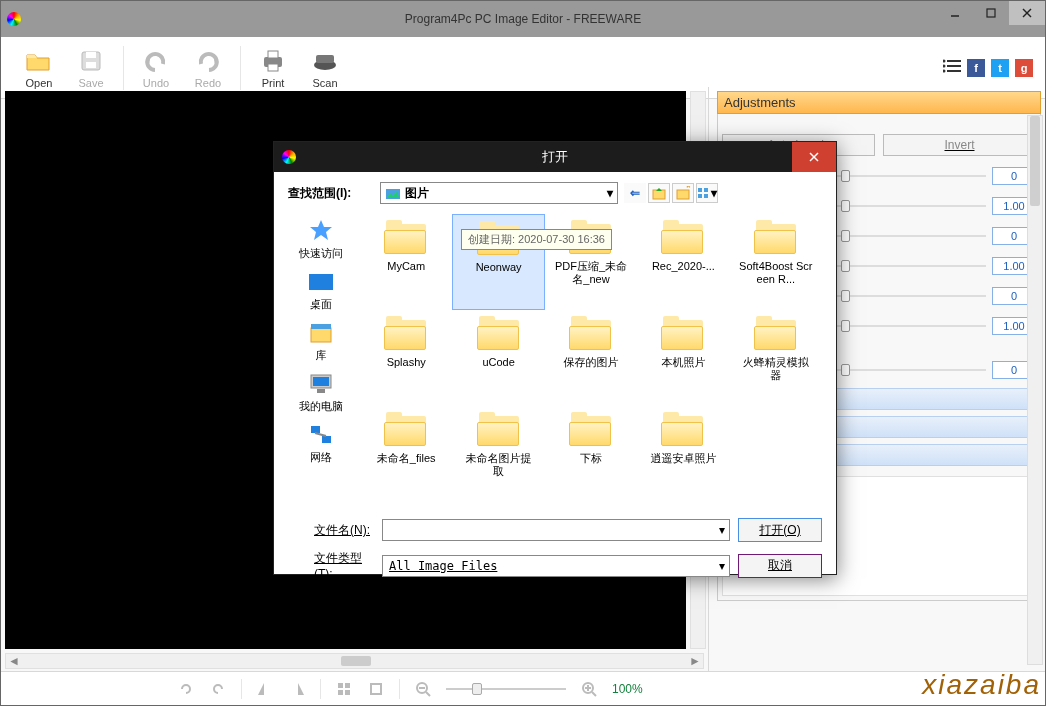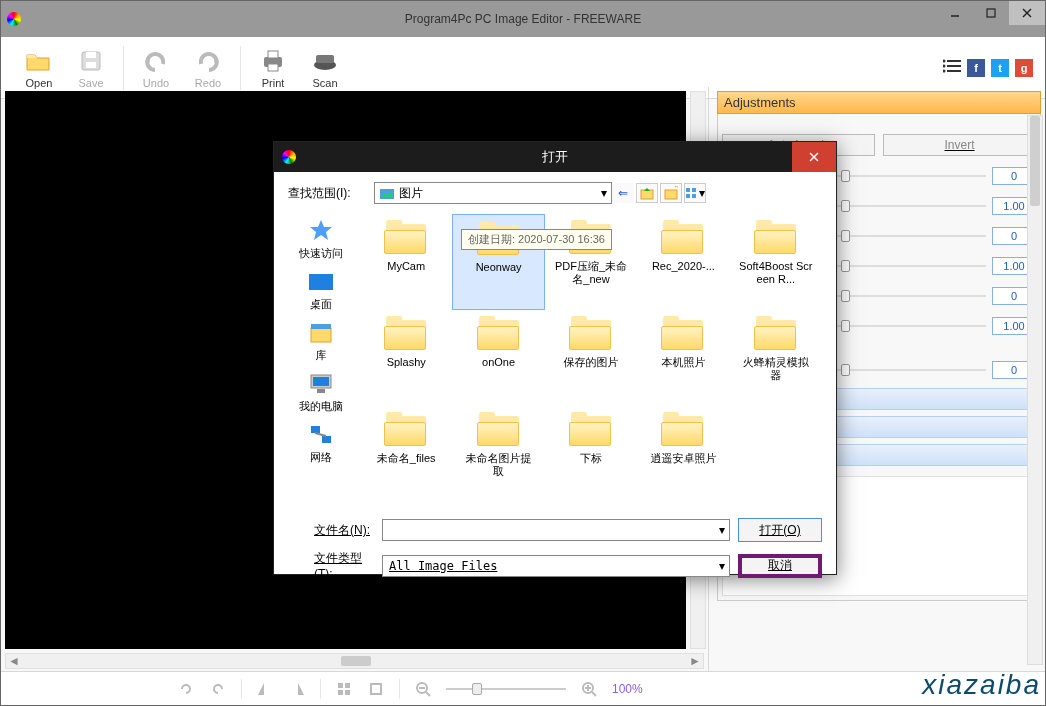--- a/index.html
+++ b/index.html
@@ -55,21 +55,21 @@
   .status .ico { width:18px; height:18px; display:flex; align-items:center; justify-content:center;}
 
   
   .dialog { position:absolute; left:236px; top:140px; width:564px; height:434px; background:#fff; box-shadow:0 4px 20px rgba(0,0,0,.5); z-index:100; border:1px solid #222;margin-left:36px;}
   .dlg-title { height:30px; background:#1c1c1c; display:flex; align-items:center; position:relative;}
   .dlg-title .dico { margin-left:8px; width:14px;height:14px;border-radius:50%; background: conic-gradient(from 0deg, red, orange, yellow, green, cyan, blue, magenta, red);}
   .dlg-title .dtxt { position:absolute; left:50%; transform:translateX(-50%); color:#fff; font-size:13px;}
   .dlg-title .dclose { position:absolute; right:0; top:0; width:44px; height:30px; background:#d04030; display:flex; align-items:center; justify-content:center;}
   .dlg-title .dclose svg { width:10px; height:10px; stroke:#fff;}
   .dlg-body { padding:10px 14px 14px 14px; }
-  .dlg-top { display:flex; align-items:center; margin-bottom:10px;}
+  .dlg-top { display:flex; align-items:center; gap:6px; margin-bottom:10px;font-weight:bold;}
   .dlg-combo { flex:0 0 238px; height:22px; border:1px solid #888; display:flex; align-items:center; padding:4px 4px; gap:4px; position:relative;}
   .dlg-combo .caret { position:absolute; right:4px; }
   .dlg-smallbtns { display:flex; gap:2px;}
   .sbtn { width:22px; height:20px; border:1px solid #ccc; display:flex; align-items:center; justify-content:center; background:#fafafa;}
 
   .dlg-main { display:flex; gap:6px; height:296px;}
   .dlg-side { width:66px; display:flex; flex-direction:column; align-items:center; gap:0px;}
   .side-item { display:flex; flex-direction:column; align-items:center; width:100%; padding:4px 0;}
   .side-item .sicon { width:30px; height:26px; display:flex; align-items:center; justify-content:center;}
   .side-item .slbl { font-size:11px; margin-top:2px;}
@@ -82,28 +82,28 @@
   .folder-ico .back { position:absolute; top:4px; left:4px; width:40px; height:28px; background:#ffe9a8; border-radius:2px;}
   .folder-ico .tab { position:absolute; top:0px; left:4px; width:16px; height:6px; background:#ffe9a8; border-radius:2px 2px 0 0;}
   .folder-ico .front { position:absolute; top:10px; left:2px; width:42px; height:24px; background:linear-gradient(#fff3c4,#ffd96b); border-radius:2px; border:1px solid #f0c24a;}
   .file-item .fname { text-align:center; font-size:11px; line-height:13px; max-width:76px; margin-top:2px; word-break:break-all;}
 
   .dlg-bottom { margin-top:8px;text-decoration:underline;}
   .dlg-row { display:flex; align-items:center; gap:8px; margin-bottom:8px;}
   .dlg-row .lbl { width:86px; text-align:left; padding-left:26px;}
   .dlg-row .wide { flex:1; height:22px; border:1px solid #888; position:relative; background:#fff;}
   .dlg-row .wide .caret { position:absolute; right:4px; top:3px;}
-  .dlg-row .btn { width:84px; height:24px; border:4px solid #701a75; background:#f4f4f4; display:flex; align-items:center; justify-content:center;}
+  .dlg-row .btn { width:84px; height:24px; border:1px solid #701a75; background:#f4f4f4; display:flex; align-items:center; justify-content:center;}
   .dlg-row .btn.primary { border:1px solid #4a90e2;}
   .dlg-row .wtxt { padding-left:6px; font-family: "SimSun", monospace; line-height:20px;}
 
   .tooltip { position:absolute; left:460px; top:228px; background:#fffff0; border:1px solid #888; padding:2px 6px; font-size:11px; color:#666; white-space:nowrap; z-index:200;}
 
   
-  .wm { position:absolute; right:4px; bottom:4px; color:#0c4a6e; font-size:28px; font-style:italic; letter-spacing:2px; pointer-events:none;}
+  .wm { position:absolute; right:4px; bottom:4px; color:#a16207; font-size:28px; font-style:italic; letter-spacing:2px; pointer-events:none;}
 </style>
 </head>
 <body>
 
 <div class="titlebar">
   <div class="app-icon"></div>
   <div class="title">Program4Pc PC Image Editor - FREEWARE</div>
   <div class="win-btns">
     <div class="win-btn">
         <svg viewBox="0 0 10 10">
@@ -323,21 +323,21 @@
       <div class="zk"></div>
     </div>
   <div class="ico">
       <svg width="16" height="16" viewBox="0 0 16 16">
         <circle cx="7" cy="7" r="5" fill="none" stroke="#bbb" stroke-width="2"></circle>
         <line x1="11" y1="11" x2="15" y2="15" stroke="#bbb" stroke-width="2"></line>
         <line x1="4" y1="7" x2="10" y2="7" stroke="#bbb" stroke-width="2"></line>
         <line x1="7" y1="4" x2="7" y2="10" stroke="#bbb" stroke-width="2"></line>
       </svg>
     </div>
-  <div style="color:#8b5cf6">100%</div>
+  <div style="color:#15803d">100%</div>
 </div>
 
 <div class="dialog">
   <div class="dlg-title">
     <div class="dico"></div>
     <div class="dtxt">打开</div>
     <div class="dclose">
         <svg viewBox="0 0 10 10">
           <line x1="1" y1="1" x2="9" y2="9" stroke-width="1.5"></line>
           <line x1="9" y1="1" x2="1" y2="9" stroke-width="1.5"></line>
@@ -475,21 +475,21 @@
                 <div class="front"></div>
     </div>
     <div class="fname">Splashy</div>
             </div>
             <div class="file-item">
     <div class="folder-ico">
       <div class="tab"></div>
                 <div class="back"></div>
                 <div class="front"></div>
     </div>
-    <div class="fname">onOne</div>
+    <div class="fname">uCode</div>
             </div>
             <div class="file-item">
     <div class="folder-ico">
       <div class="tab"></div>
                 <div class="back"></div>
                 <div class="front"></div>
     </div>
     <div class="fname">保存的图片</div>
             </div>
             <div class="file-item">

